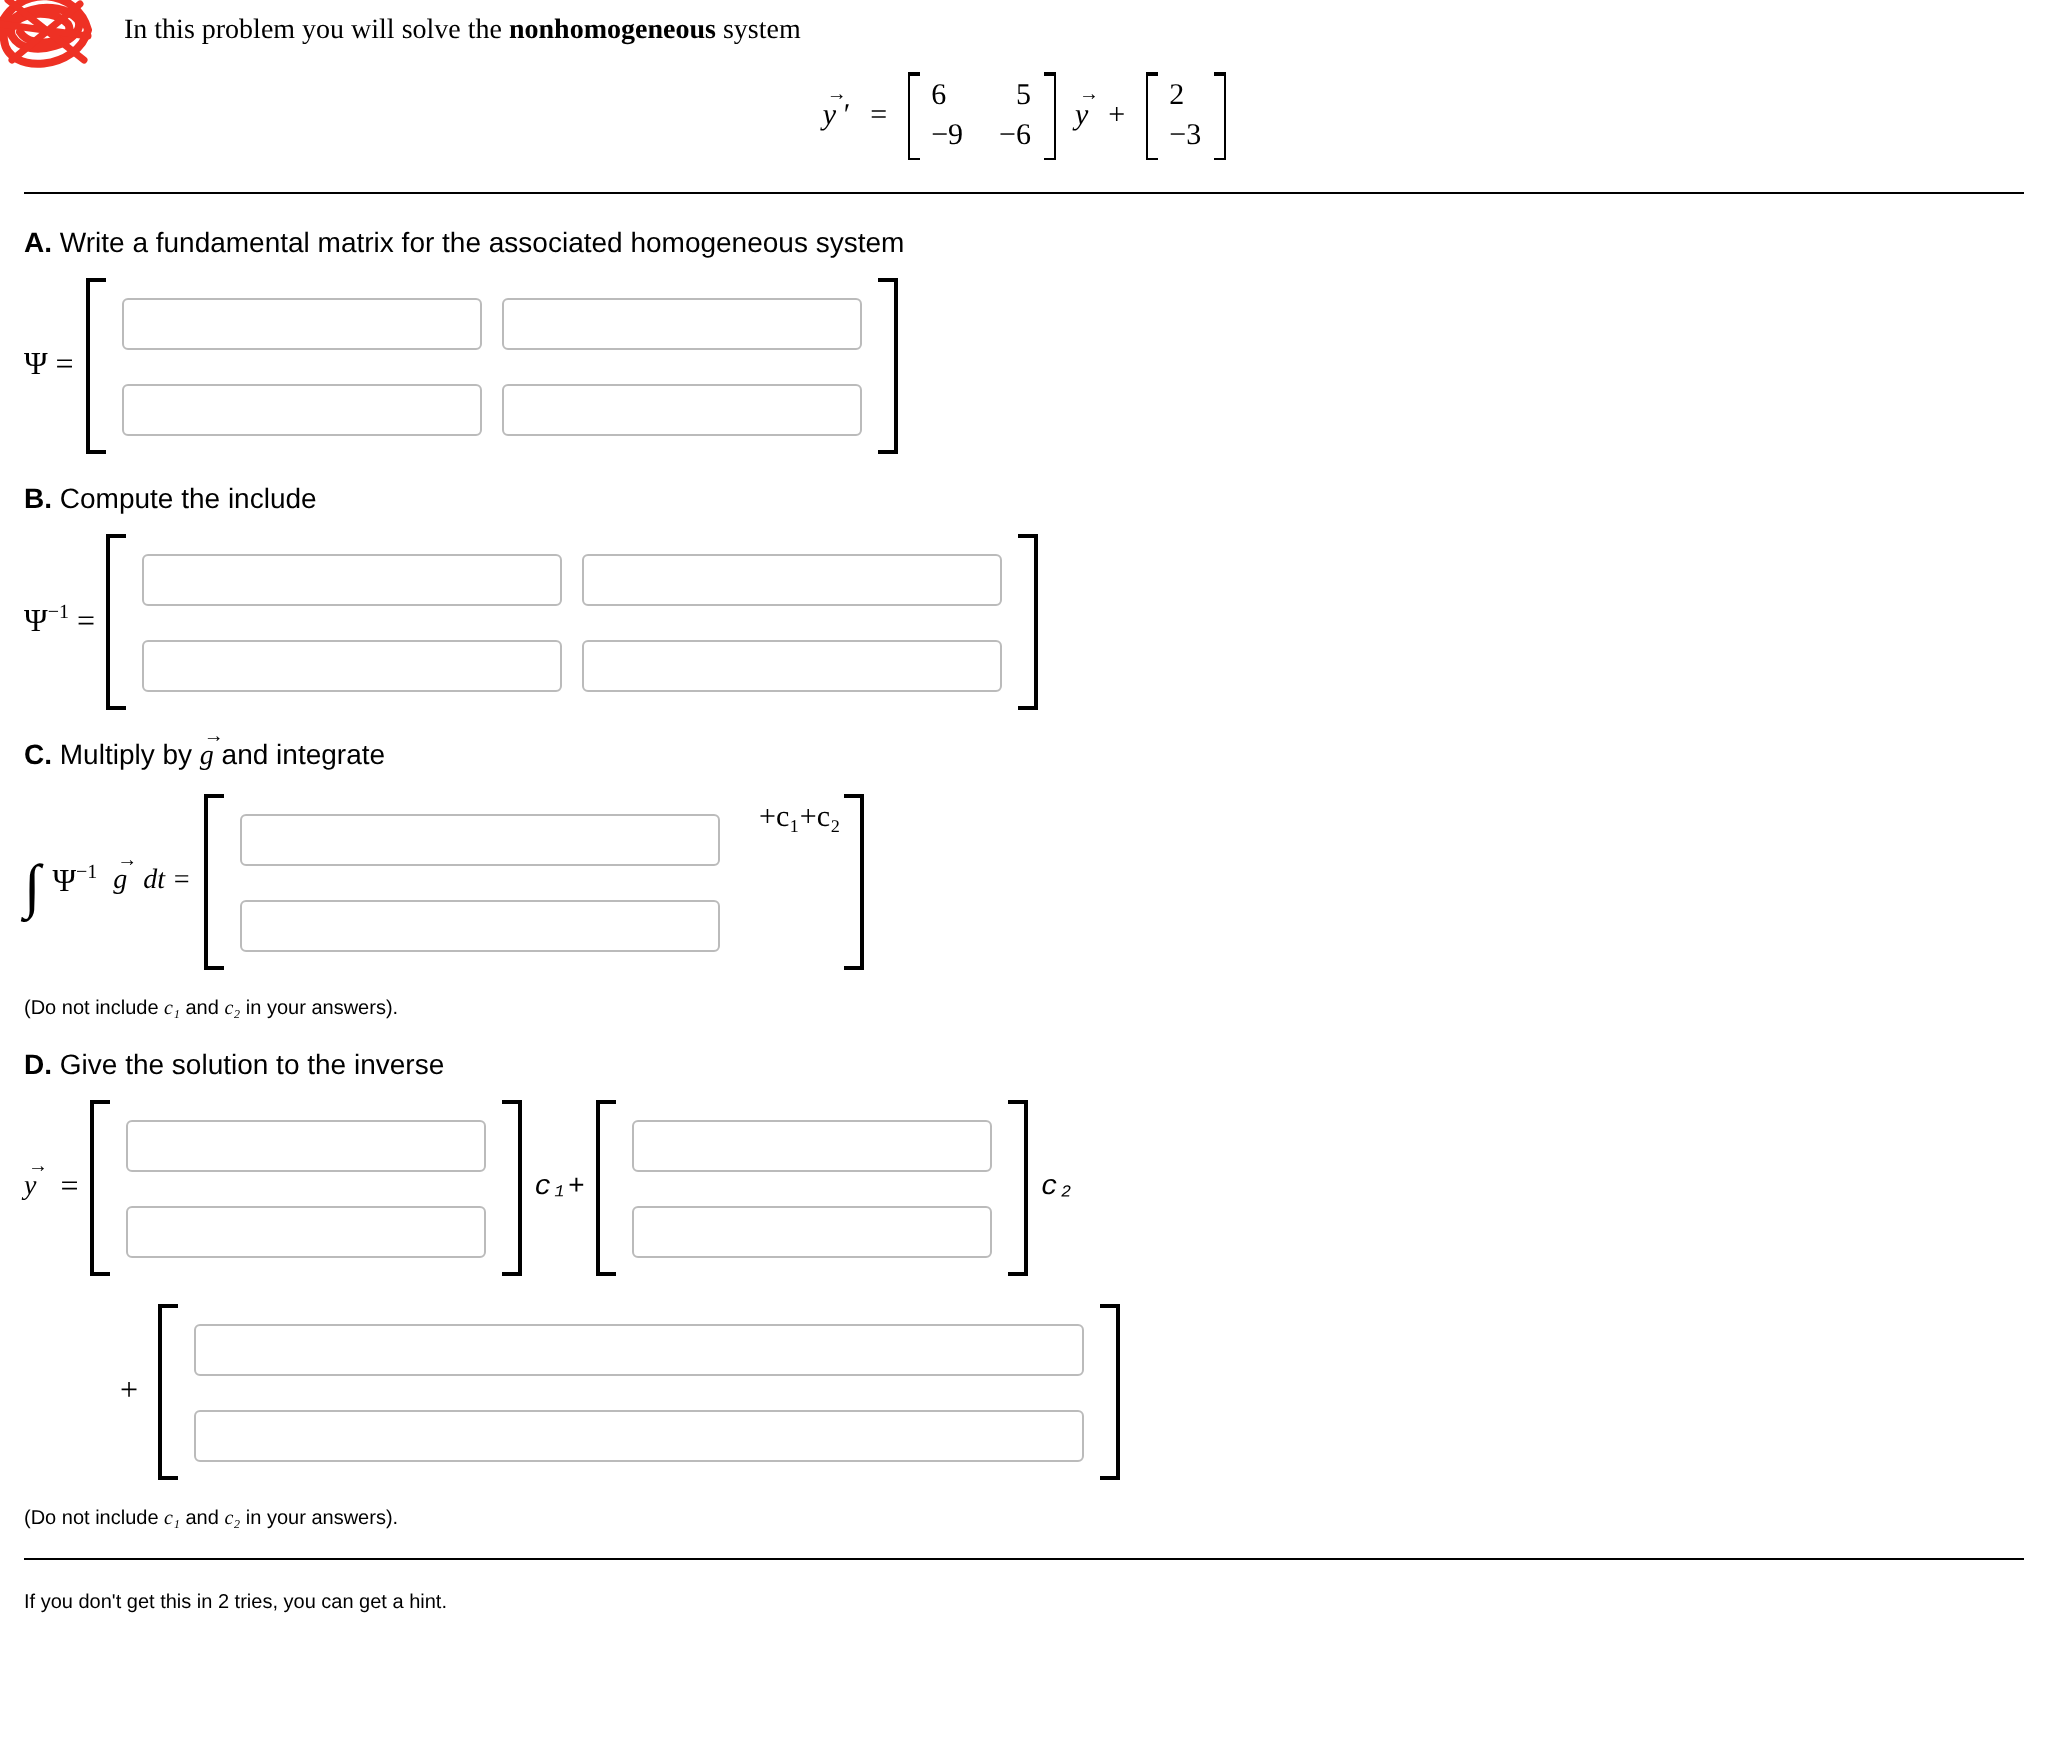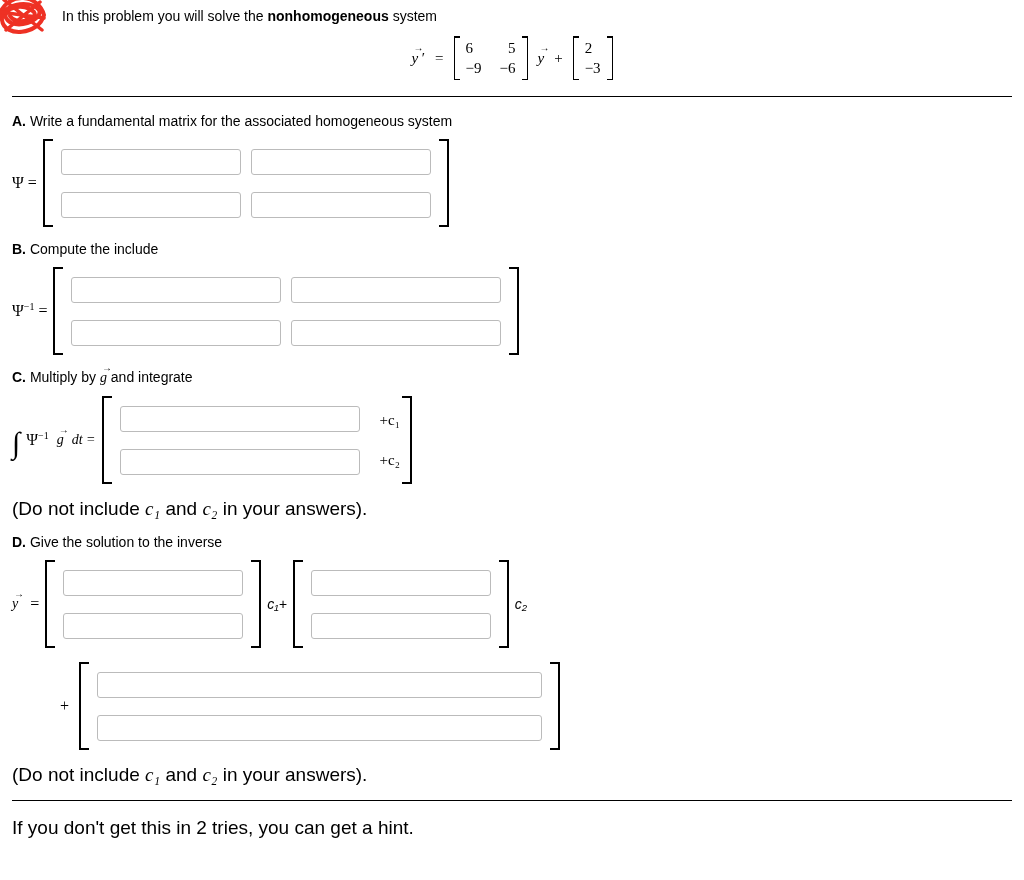--- a/index.html
+++ b/index.html
@@ -18,20 +18,21 @@
     top: -10px;
     width: 60px;
     height: 50px;
     pointer-events: none;
     z-index: 5;
   }
   .intro {
     font-size: 14px;
     margin-left: 50px;
     margin-bottom: 12px;
+    font-family: Liberation Serif, serif;
   }
   .eqbar {
     text-align: center;
     margin: 8px 0 16px 0;
   }
   hr.solid {
     border: none;
     border-top: 1px solid #000;
     margin: 8px 0 16px 0;
   }
@@ -103,23 +104,23 @@
     border: 1px solid #bbb;
     border-radius: 3px;
     padding: 2px 6px;
     font-size: 13px;
     background: #fff;
   }
   .w-s { width: 180px; }
   .w-m { width: 210px; }
   .w-l { width: 240px; }
   .w-xl { width: 445px; }
-  .note { font-size: 19px; margin: 6px 0 14px 0; }
+  .note { font-size: 10px; margin: 6px 0 14px 0; }
   .ital { font-style: italic; font-family: "Times New Roman", serif; }
-  .txt-small { font-size: 14px; font-family: Liberation Sans, sans-serif;}
+  .txt-small { font-size: 14px; font-family: Liberation Mono, monospace;}
   .op { font-family: "Times New Roman", serif; font-size: 16px; margin: 0 4px;}
   .integral {
     font-family: "Times New Roman", serif;
     font-size: 30px;
     display: inline-block;
     line-height: 0.7;
     margin-right:2px;
     position: relative;
     top:2px;
   }
@@ -145,21 +146,21 @@
   .math-cells .mrow { display:flex; gap:18px; justify-content: space-between;}
   .eqline {
     display:inline-flex;
     align-items:center;
     gap:10px;
     font-family:"Times New Roman", serif;
     font-size:15px;
   }
   .plusconst {
     display:flex;
-    flex-direction:column;
+    flex-direction:row;
     justify-content:space-around;
     height:80px;
     font-family:"Times New Roman", serif;
     font-size:15px;
     margin-left:6px;
   }
   .indent { margin-left: 44px; }
 </style>
 </head>
 <body>

